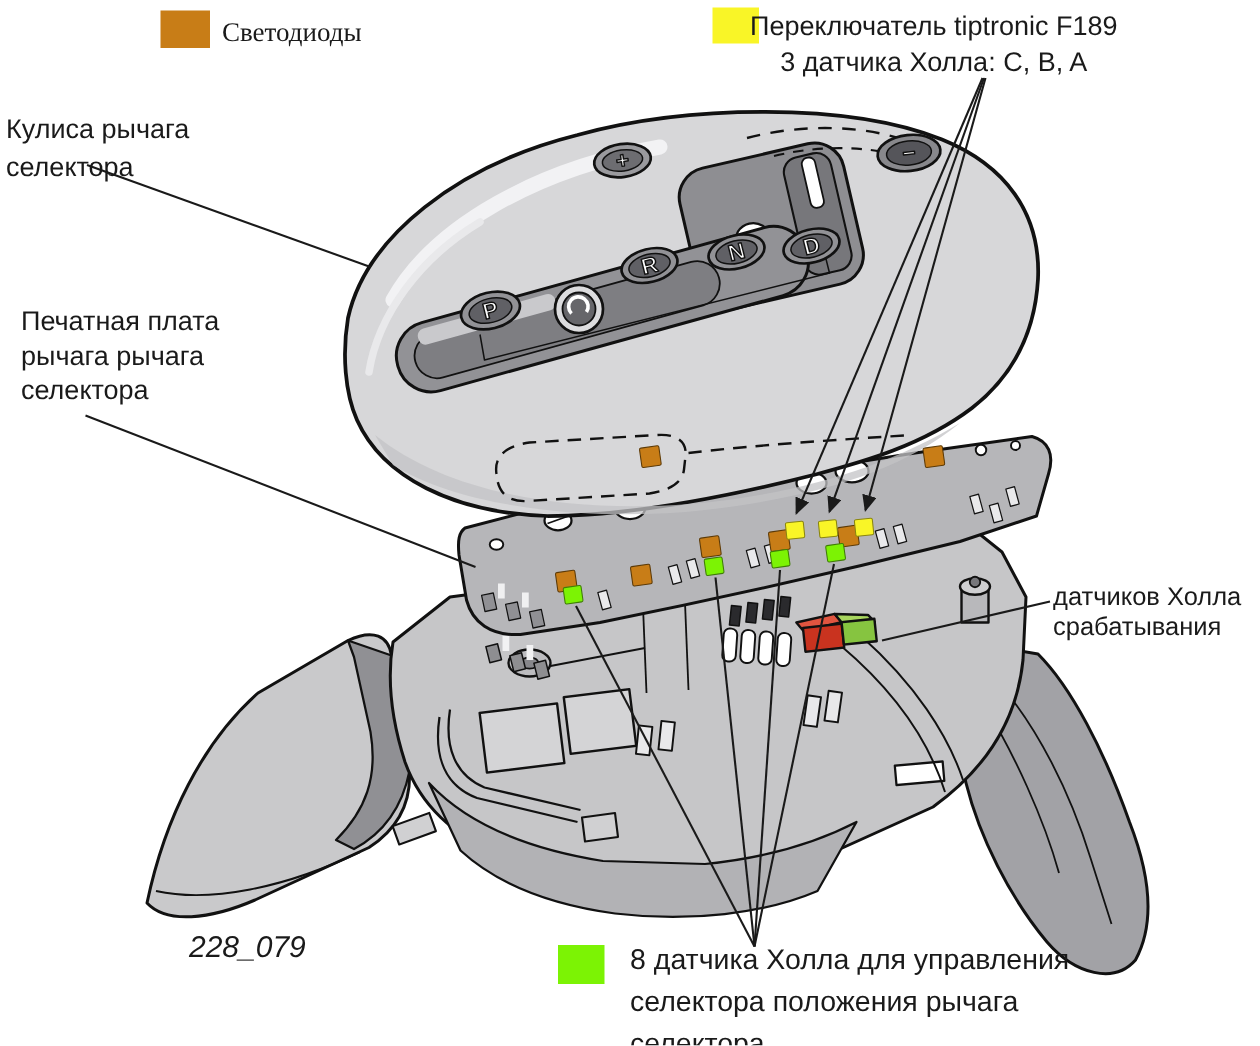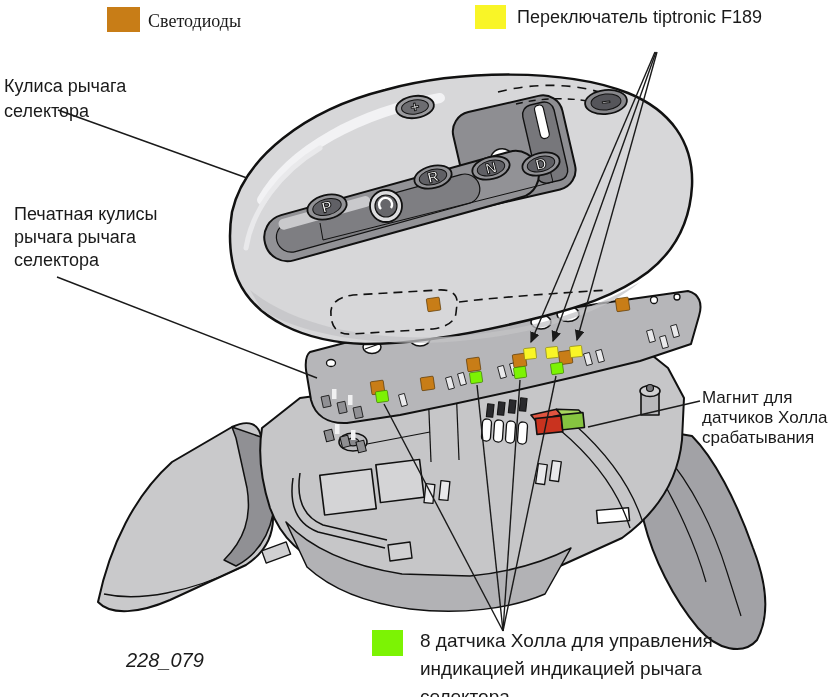--- a/index.html
+++ b/index.html
@@ -9,27 +9,27 @@
   }
   #stage svg{position:absolute;left:0;top:0;}
   .label{position:absolute;font-size:18px;line-height:24px;white-space:nowrap;}
   .swatch{position:absolute;}
   .sw-orange{background:var(--led-orange);}
   .sw-yellow{background:var(--sensor-yellow);}
   .sw-green{background:var(--sensor-green);}
   .legend-leds-swatch{left:107px;top:7px;width:33px;height:25px;}
   .legend-leds-label{left:148px;top:9px;font-family:Liberation Serif, serif;}
   .legend-tip-swatch{left:475px;top:5px;width:31px;height:24px;}
-  .legend-tip-label{left:517px;top:5px;text-align:center;}
+  .legend-tip-label{left:500px;top:5px;text-align:center;}
   .gate-label{left:4px;top:74px;line-height:25px;}
   .pcb-label{left:14px;top:203px;line-height:23px;}
   .magnet-label{left:702px;top:388px;font-size:17px;line-height:20px;}
   .legend-hall4-swatch{left:372px;top:630px;width:31px;height:26px;}
   .legend-hall4-label{left:420px;top:627px;font-size:19px;line-height:28px;}
-  .fig-number{left:126px;top:620px;font-size:20px;font-style:italic;margin-top:28px;}
+  .fig-number{left:126px;top:620px;font-size:20px;font-style:italic;}
   .pletter{font-weight:bold;font-size:15px;fill:#fff;}
 </style>
 </head>
 <body>
 
 <div id="stage">
 
   <svg width="840" height="697" viewBox="0 0 840 697">
     <defs>
       <marker id="arr" markerWidth="9" markerHeight="8" refX="7" refY="3.5" orient="auto">
@@ -244,40 +244,40 @@
   </svg>
 
   <div class="swatch sw-orange legend-leds-swatch"></div>
   <div class="label legend-leds-label">
     <div>Светодиоды</div>
   </div>
 
   <div class="swatch sw-yellow legend-tip-swatch"></div>
   <div class="label legend-tip-label">
     <div>Переключатель tiptronic F189</div>
+    <div>3 датчика Холла: C, B, A</div>
   </div>
 
   <div class="label gate-label">
     <div>Кулиса рычага</div>
     <div>селектора</div>
   </div>
 
   <div class="label pcb-label">
-    <div>Печатная кулисы</div>
+    <div>Печатная плата</div>
     <div>рычага рычага</div>
     <div>селектора</div>
   </div>
 
   <div class="label magnet-label">
-    <div>Магнит для</div>
     <div>датчиков Холла</div>
     <div>срабатывания</div>
   </div>
 
   <div class="swatch sw-green legend-hall4-swatch"></div>
   <div class="label legend-hall4-label">
     <div>8 датчика Холла для управления</div>
-    <div>индикацией индикацией рычага</div>
+    <div>селектора положения рычага</div>
     <div>селектора</div>
   </div>
 
   <div class="label fig-number">228_079</div>
 </div>
 
 </body></html>

